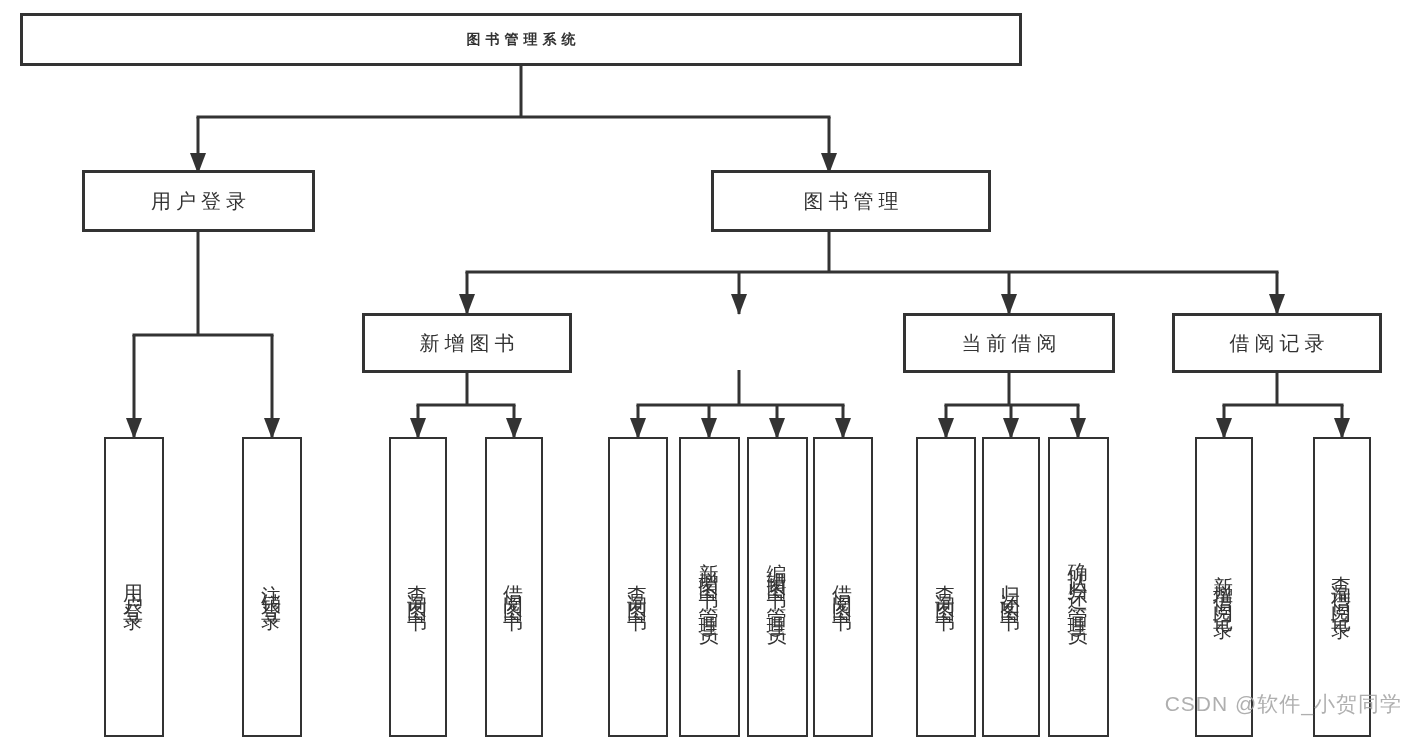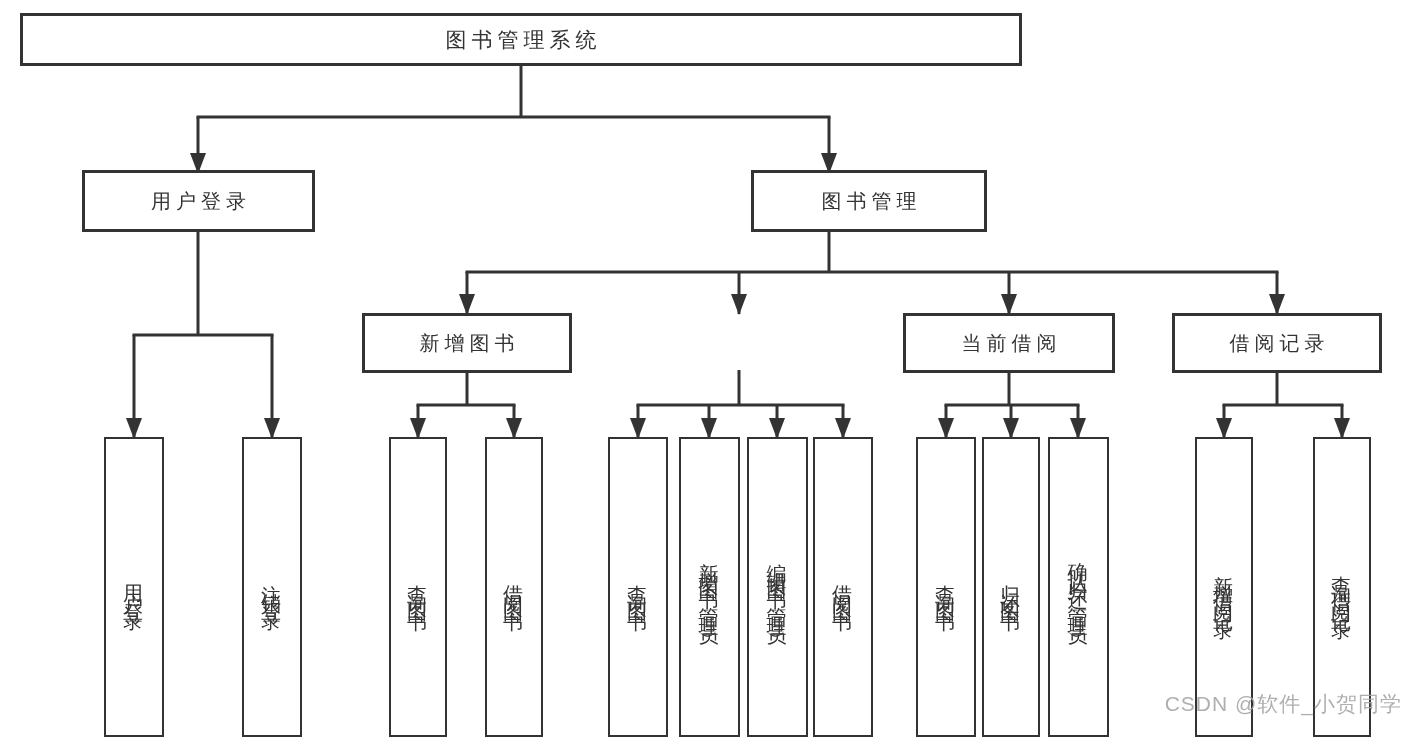--- a/index.html
+++ b/index.html
@@ -27,21 +27,21 @@
     align-items: center;
     justify-content: center;
     text-align: center;
     white-space: nowrap;
   }
   .box.h {
     font-size: 20px;
     letter-spacing: 5px;
     text-indent: 5px; 
   }
-  .box.root { font-size: 21px; }
+  .box.root { font-size: 14px; font-weight: bold; }
   .box.v {
     border-width: 2.5px;
     writing-mode: vertical-rl;
     text-orientation: mixed;
     font-size: 20px;
     letter-spacing: 9px;
   }
   .watermark {
     position: absolute;
     right: 3px;
@@ -104,21 +104,21 @@
       <path d="M1277,370 L1277,405"></path>
       <path d="M1224,405 L1342,405" stroke-linecap="square"></path>
       <path d="M1224,405 L1224,438" marker-end="url(#arrow)"></path>
       <path d="M1342,405 L1342,438" marker-end="url(#arrow)"></path>
     </g>
   </svg>
 
   <div class="box h root" style="left:20px; top:13px; width:1002px; height:53px;">图书管理系统</div>
 
   <div class="box h" style="left:82px; top:170px; width:233px; height:62px;">用户登录</div>
-  <div class="box h" style="left:751px; top:170px; width:236px; height:62px;font-family:Liberation Serif, serif;">图书管理</div>
+  <div class="box h" style="left:711px; top:170px; width:280px; height:62px;font-family:Liberation Serif, serif;">图书管理</div>
 
   <div class="box h" style="left:362px; top:313px; width:210px; height:60px;">新增图书</div>
   <div class="box h" style="left:903px; top:313px; width:212px; height:60px;">当前借阅</div>
   <div class="box h" style="left:1172px; top:313px; width:210px; height:60px;">借阅记录</div>
 
   <div class="box v" style="left:104px; top:437px; width:60px; height:300px;">用户登录</div>
   <div class="box v" style="left:242px; top:437px; width:60px; height:300px;">注销登录</div>
 
   <div class="box v" style="left:389px; top:437px; width:58px; height:300px;">查询图书</div>
   <div class="box v" style="left:485px; top:437px; width:58px; height:300px;">借阅图书</div>

